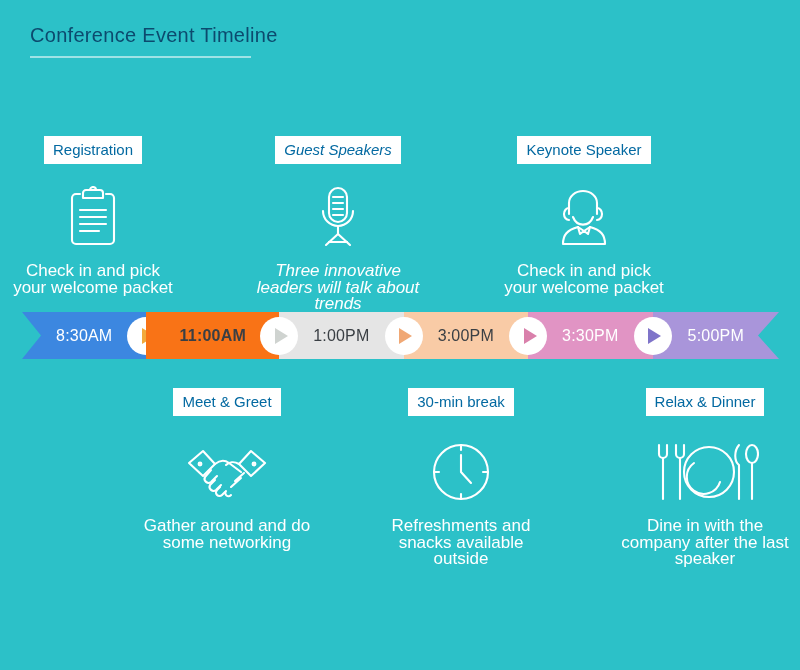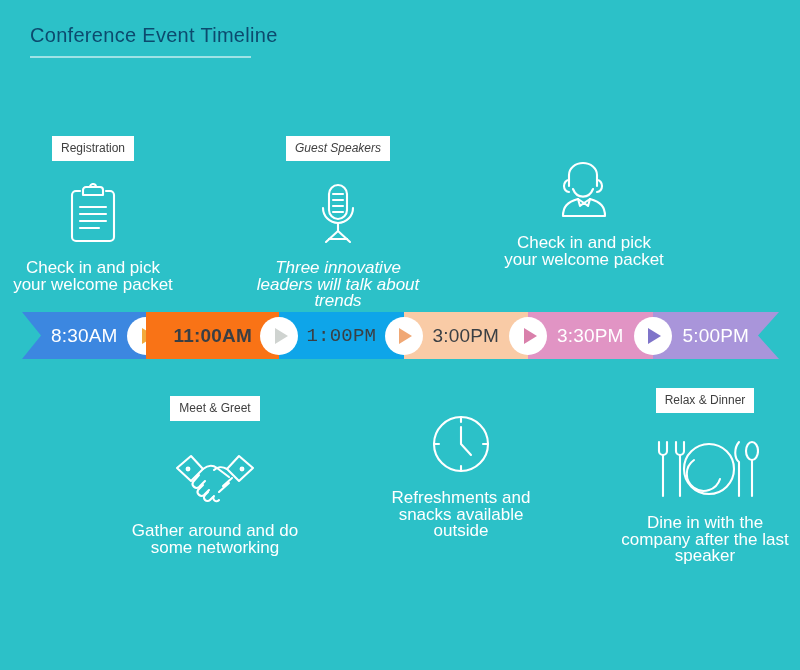--- a/index.html
+++ b/index.html
@@ -36,22 +36,22 @@
 
   
   .card {
     position: absolute;
     width: 170px;
     text-align: center;
   }
   .chip {
     display: inline-block;
     background: #ffffff;
-    color: #404040;
-    font-size: 12px;
+    color: #0369a1;
+    font-size: 15px;
     line-height: 1;
     padding: 6px 9px 7px 9px;
     white-space: nowrap;
   }
   .icon-box {
     height: 72px;
     margin-top: 17px;
     display: flex;
     align-items: center;
     justify-content: center;
@@ -73,21 +73,21 @@
     width: 757px;
     height: 47px;
     display: flex;
   }
   .seg {
     position: relative;
     height: 47px;
     display: flex;
     align-items: center;
     justify-content: center;
-    font-size: 19px;
+    font-size: 16px;
     letter-spacing: 0.2px;
     white-space: nowrap;
   }
   .seg:first-child {
     clip-path: polygon(0 0, 100% 0, 100% 100%, 0 100%, 19px 50%);
   }
   .seg:last-child {
     clip-path: polygon(0 0, 100% 0, calc(100% - 21px) 50%, 100% 100%, 0 100%);
   }
   .seg-label { position: relative; z-index: 1; }
@@ -156,20 +156,21 @@
       <path d="M9 26 a15 15 0 0 0 30 0"></path>
       <path d="M24 41 V49"></path>
       <path d="M12 60 L24 49 L36 60"></path>
       <path d="M15 57 H33"></path>
     </svg>
   </div>
   <div class="desc">Three innovative leaders will talk about trends</div>
 </div>
 
 <div class="card top" style="left:499px; top:136px;">
+  <div class="chip">Keynote Speaker</div>
   <div class="icon-box">
     <svg class="ico" width="62" height="62" viewBox="0 0 62 62">
       <path d="M16 28 V17 a14 12 0 0 1 28 0 V28"></path>
       <path d="M16 22 a5 6 0 0 0 0 12"></path>
       <path d="M44 22 a5 6 0 0 1 0 12"></path>
       <path d="M20 31 a11 13 0 0 0 20 0"></path>
       <path d="M25 41 L31 45 L37 41"></path>
       <path d="M25 41 L27 48 L31 45 L35 48 L37 41"></path>
       <path d="M25 41 C14 44 10 49 10 58 H52 C52 49 48 44 37 41"></path>
     </svg>
@@ -186,21 +187,21 @@
     </span>
   </div>
 
   <div class="seg" style="flex:1.30; background:#f97316; color:#3a3f44;font-weight:bold;">
     <span class="seg-label">11:00AM</span>
     <span class="arrow-node">
       <span class="tri" style="border-left-color:#cfd3d0;"></span>
     </span>
   </div>
 
-  <div class="seg" style="flex:1.22; background:#0ea5e9; color:#3a3f44;font-family:Liberation Mono, monospace;">
+  <div class="seg" style="flex:1.22; background:#e5e5e5; color:#3a3f44;">
     <span class="seg-label">1:00PM</span>
     <span class="arrow-node">
       <span class="tri" style="border-left-color:#f0a875;"></span>
     </span>
   </div>
 
   <div class="seg" style="flex:1.22; background:#f9cba6; color:#3a3f44;">
     <span class="seg-label">3:00PM</span>
     <span class="arrow-node">
       <span class="tri" style="border-left-color:#d980ab;"></span>
@@ -213,41 +214,42 @@
       <span class="tri" style="border-left-color:#7f74c9;"></span>
     </span>
   </div>
 
   <div class="seg" style="flex:1.24; background:#a995da; color:#ffffff;">
     <span class="seg-label">5:00PM</span>
   </div>
 
 </div>
 
-<div class="card bottom" style="left:130px; top:388px;margin-top:8px;">
+<div class="card bottom" style="left:142px; top:388px;">
   <div class="chip">Meet &amp; Greet</div>
   <div class="icon-box">
     <svg class="ico" width="86" height="58" viewBox="0 0 86 58">
       <path d="M5 20 L19 8 L31 21 L19 33 Z"></path>
       <path d="M81 20 L67 8 L55 21 L67 33 Z"></path>
       <circle cx="16" cy="21" r="1.4"></circle>
       <circle cx="70" cy="21" r="1.4"></circle>
       <path d="M31 21 C36 17 41 17 45 20 L57 29"></path>
       <path d="M55 21 C50 18 45 19 42 22"></path>
       <path d="M27 27 L21 34 a4 4 0 0 0 6 5 L33 33"></path>
       <path d="M31 37 L26 42 a4 4 0 0 0 6 5 L37 42"></path>
       <path d="M36 44 L33 47 a3.5 3.5 0 0 0 5 5 L41 49"></path>
       <path d="M42 48 a3 3 0 0 0 5 4"></path>
       <path d="M47 44 L57 35 M51 38 L60 30"></path>
     </svg>
   </div>
   <div class="desc">Gather around and do some networking</div>
 </div>
 
 <div class="card bottom" style="left:376px; top:388px;">
+  <div class="chip">30-min break</div>
   <div class="icon-box">
     <svg class="ico" width="62" height="62" viewBox="0 0 62 62">
       <circle cx="31" cy="31" r="27"></circle>
       <path d="M31 4 V9 M31 53 V58 M4 31 H9 M53 31 H58"></path>
       <path d="M31 14 V31 L41 42"></path>
     </svg>
   </div>
   <div class="desc">Refreshments and snacks available outside</div>
 </div>
 

